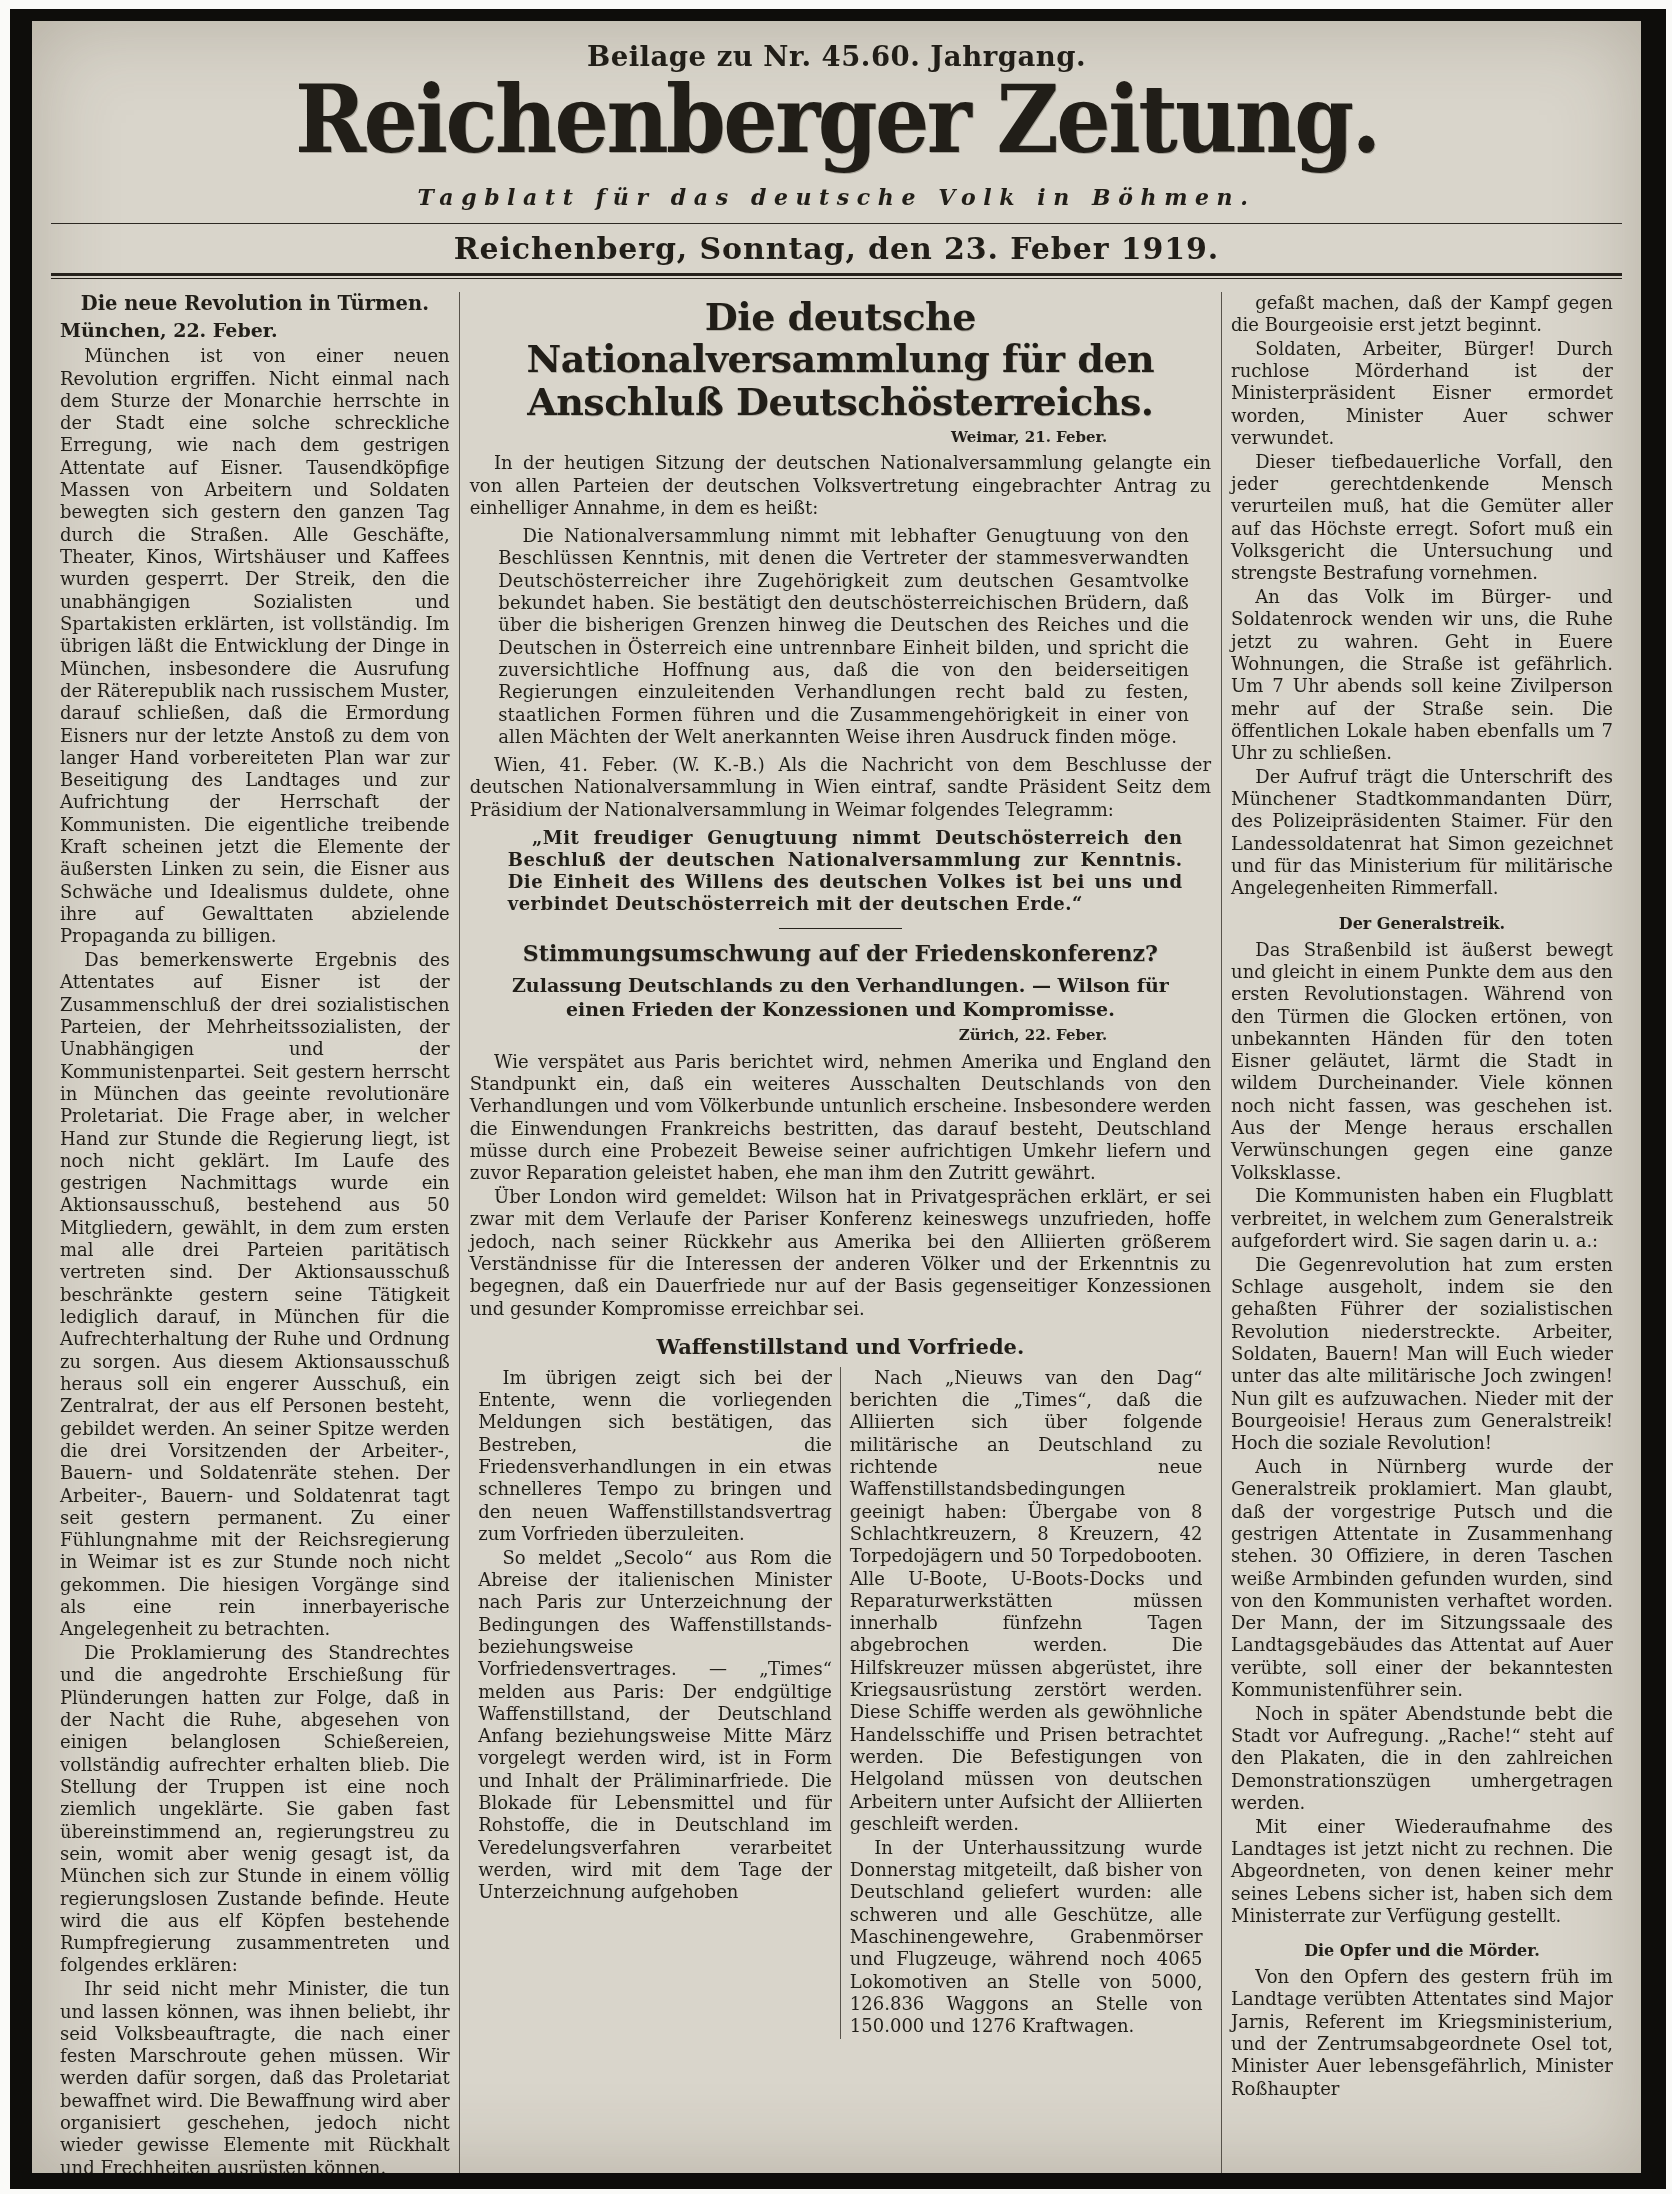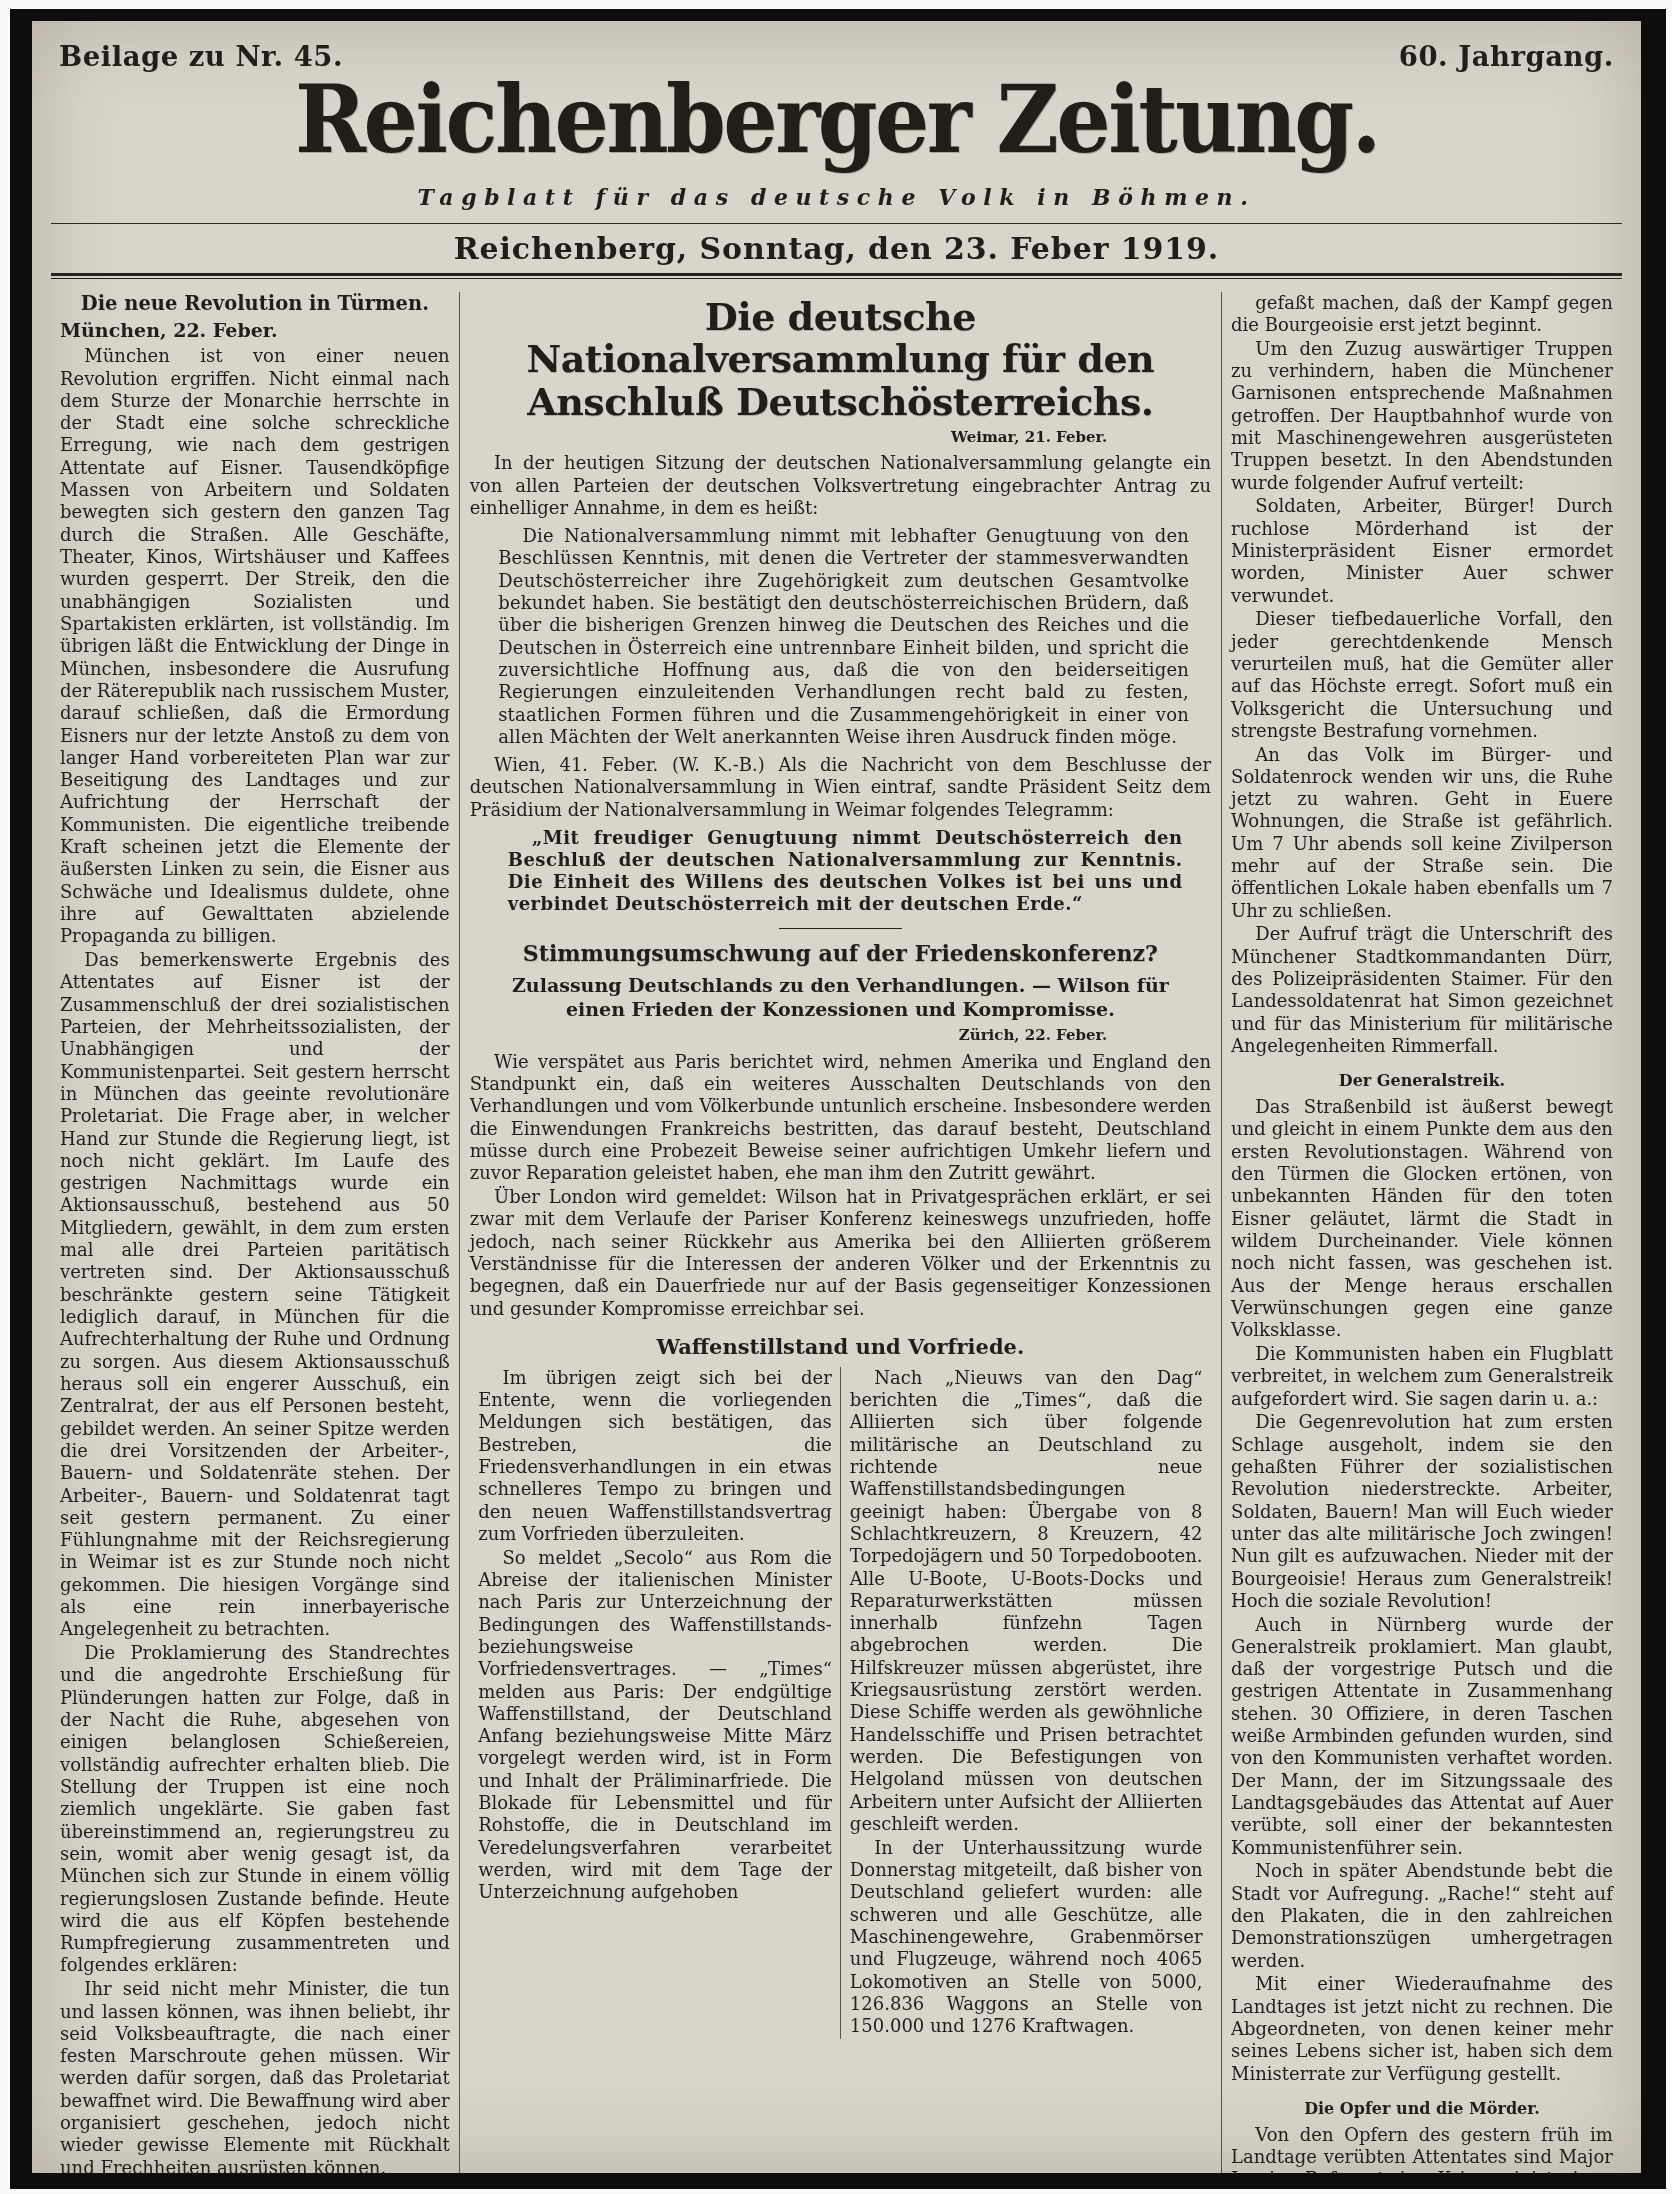--- a/index.html
+++ b/index.html
@@ -19,21 +19,21 @@
   .sheet {
     width:100%; height:100%;
     background:#d9d5cb;
     color:#211e18;
     padding:16px 19px 9.5px 19px;
     overflow:hidden;
     box-shadow:inset 0 0 85px rgba(70,60,40,.25);
   }
 
   
-  .topline { display:flex; justify-content:space-between; align-items:baseline; padding:2.8px 8.5px 0 8.5px; }
+  .topline { display:flex; justify-content:center; align-items:baseline; padding:2.8px 8.5px 0 8.5px; }
   .topline span { font-size:27.5px; font-weight:bold; letter-spacing:0.5px; }
   .masthead {
     text-align:center;
     font-size:93px; line-height:1.02;
     font-weight:bold; letter-spacing:-2.8px;
     transform:scaleX(.92);
     margin-top:1.9px;
     text-shadow:0.9px 0.9px 0 rgba(20,15,5,.25);
   }
   .subtitle {
@@ -171,21 +171,20 @@
                   <p class="para">In der Unterhaussitzung wurde Donnerstag mitgeteilt, daß bisher von Deutschland geliefert wurden: alle schweren und alle Geschütze, alle Maschinengewehre, Grabenmörser und Flugzeuge, während noch 4065 Lokomotiven an Stelle von 5000, 126.836 Waggons an Stelle von 150.000 und 1276 Kraftwagen.</p>
                 </div>
             </div>
           </article>
 
         </section>
 
         <section class="col col-right">
           <div>
               <p class="para">gefaßt machen, daß der Kampf gegen die Bourgeoisie erst jetzt beginnt.</p>
-              <p class="para">Um den Zuzug auswärtiger Truppen zu verhindern, haben die Münchener Garnisonen entsprechende Maßnahmen getroffen. Der Hauptbahnhof wurde von mit Maschinengewehren ausgerüsteten Truppen besetzt. In den Abendstunden wurde folgender Aufruf verteilt:</p>
               <p class="para">Soldaten, Arbeiter, Bürger! Durch ruchlose Mörderhand ist der Ministerpräsident Eisner ermordet worden, Minister Auer schwer verwundet.</p>
               <p class="para">Dieser tiefbedauerliche Vorfall, den jeder gerechtdenkende Mensch verurteilen muß, hat die Gemüter aller auf das Höchste erregt. Sofort muß ein Volksgericht die Untersuchung und strengste Bestrafung vornehmen.</p>
               <p class="para">An das Volk im Bürger- und Soldatenrock wenden wir uns, die Ruhe jetzt zu wahren. Geht in Euere Wohnungen, die Straße ist gefährlich. Um 7 Uhr abends soll keine Zivilperson mehr auf der Straße sein. Die öffentlichen Lokale haben ebenfalls um 7 Uhr zu schließen.</p>
               <p class="para">Der Aufruf trägt die Unterschrift des Münchener Stadtkommandanten Dürr, des Polizeipräsidenten Staimer. Für den Landessoldatenrat hat Simon gezeichnet und für das Ministerium für militärische Angelegenheiten Rimmerfall.</p>
             </div>
 
           <div class="section-title">Der Generalstreik.</div>
           <div>
               <p class="para">Das Straßenbild ist äußerst bewegt und gleicht in einem Punkte dem aus den ersten Revolutionstagen. Während von den Türmen die Glocken ertönen, von unbekannten Händen für den toten Eisner geläutet, lärmt die Stadt in wildem Durcheinander. Viele können noch nicht fassen, was geschehen ist. Aus der Menge heraus erschallen Verwünschungen gegen eine ganze Volksklasse.</p>
               <p class="para">Die Kommunisten haben ein Flugblatt verbreitet, in welchem zum Generalstreik aufgefordert wird. Sie sagen darin u. a.:</p>

